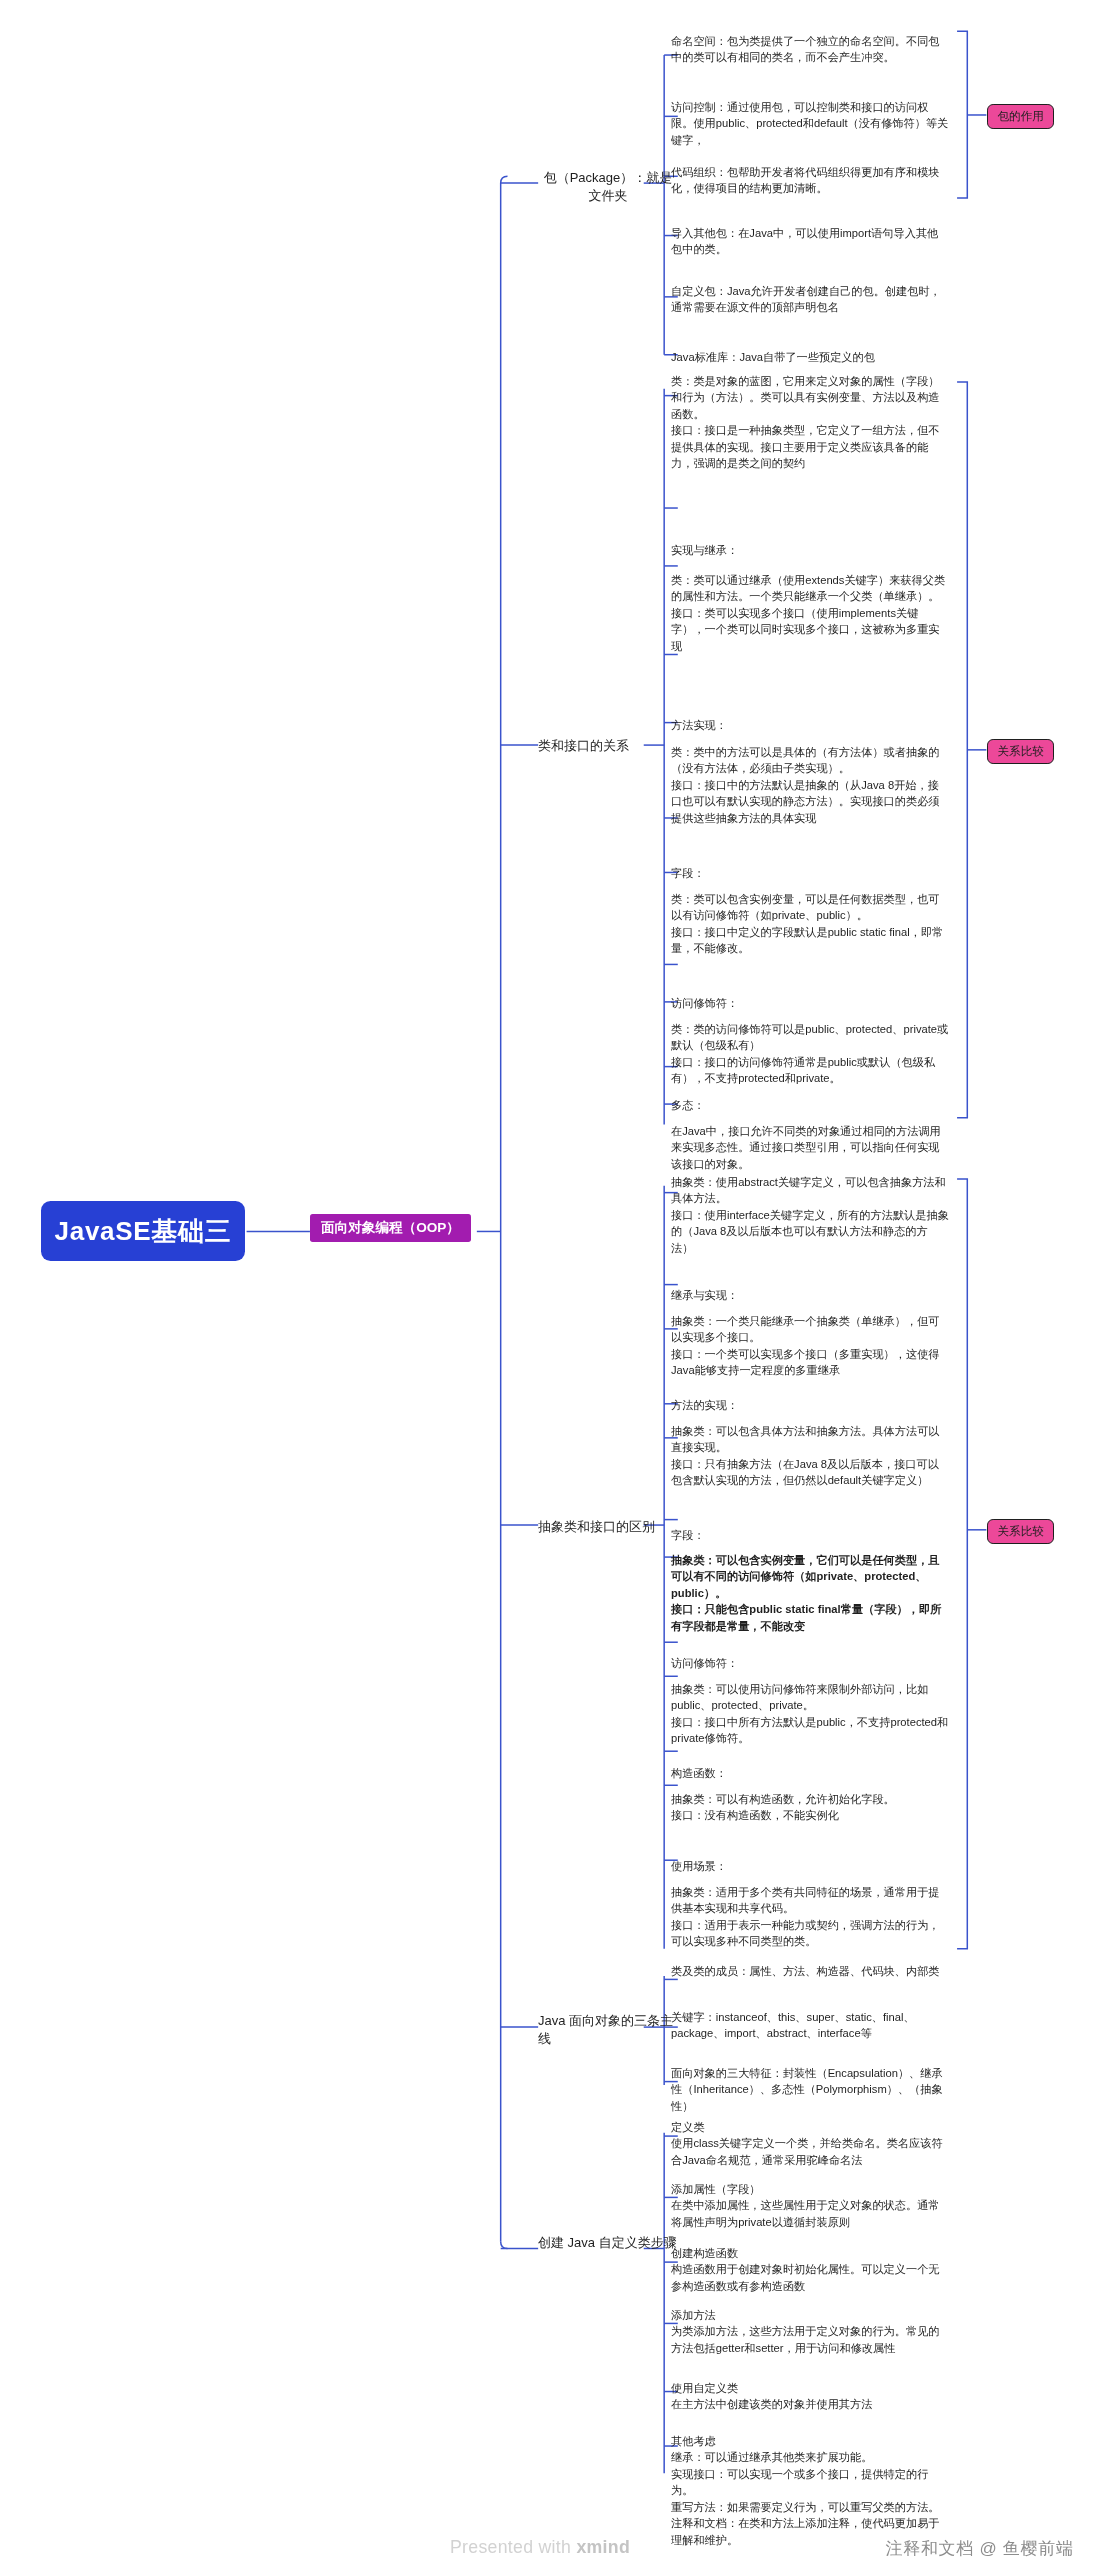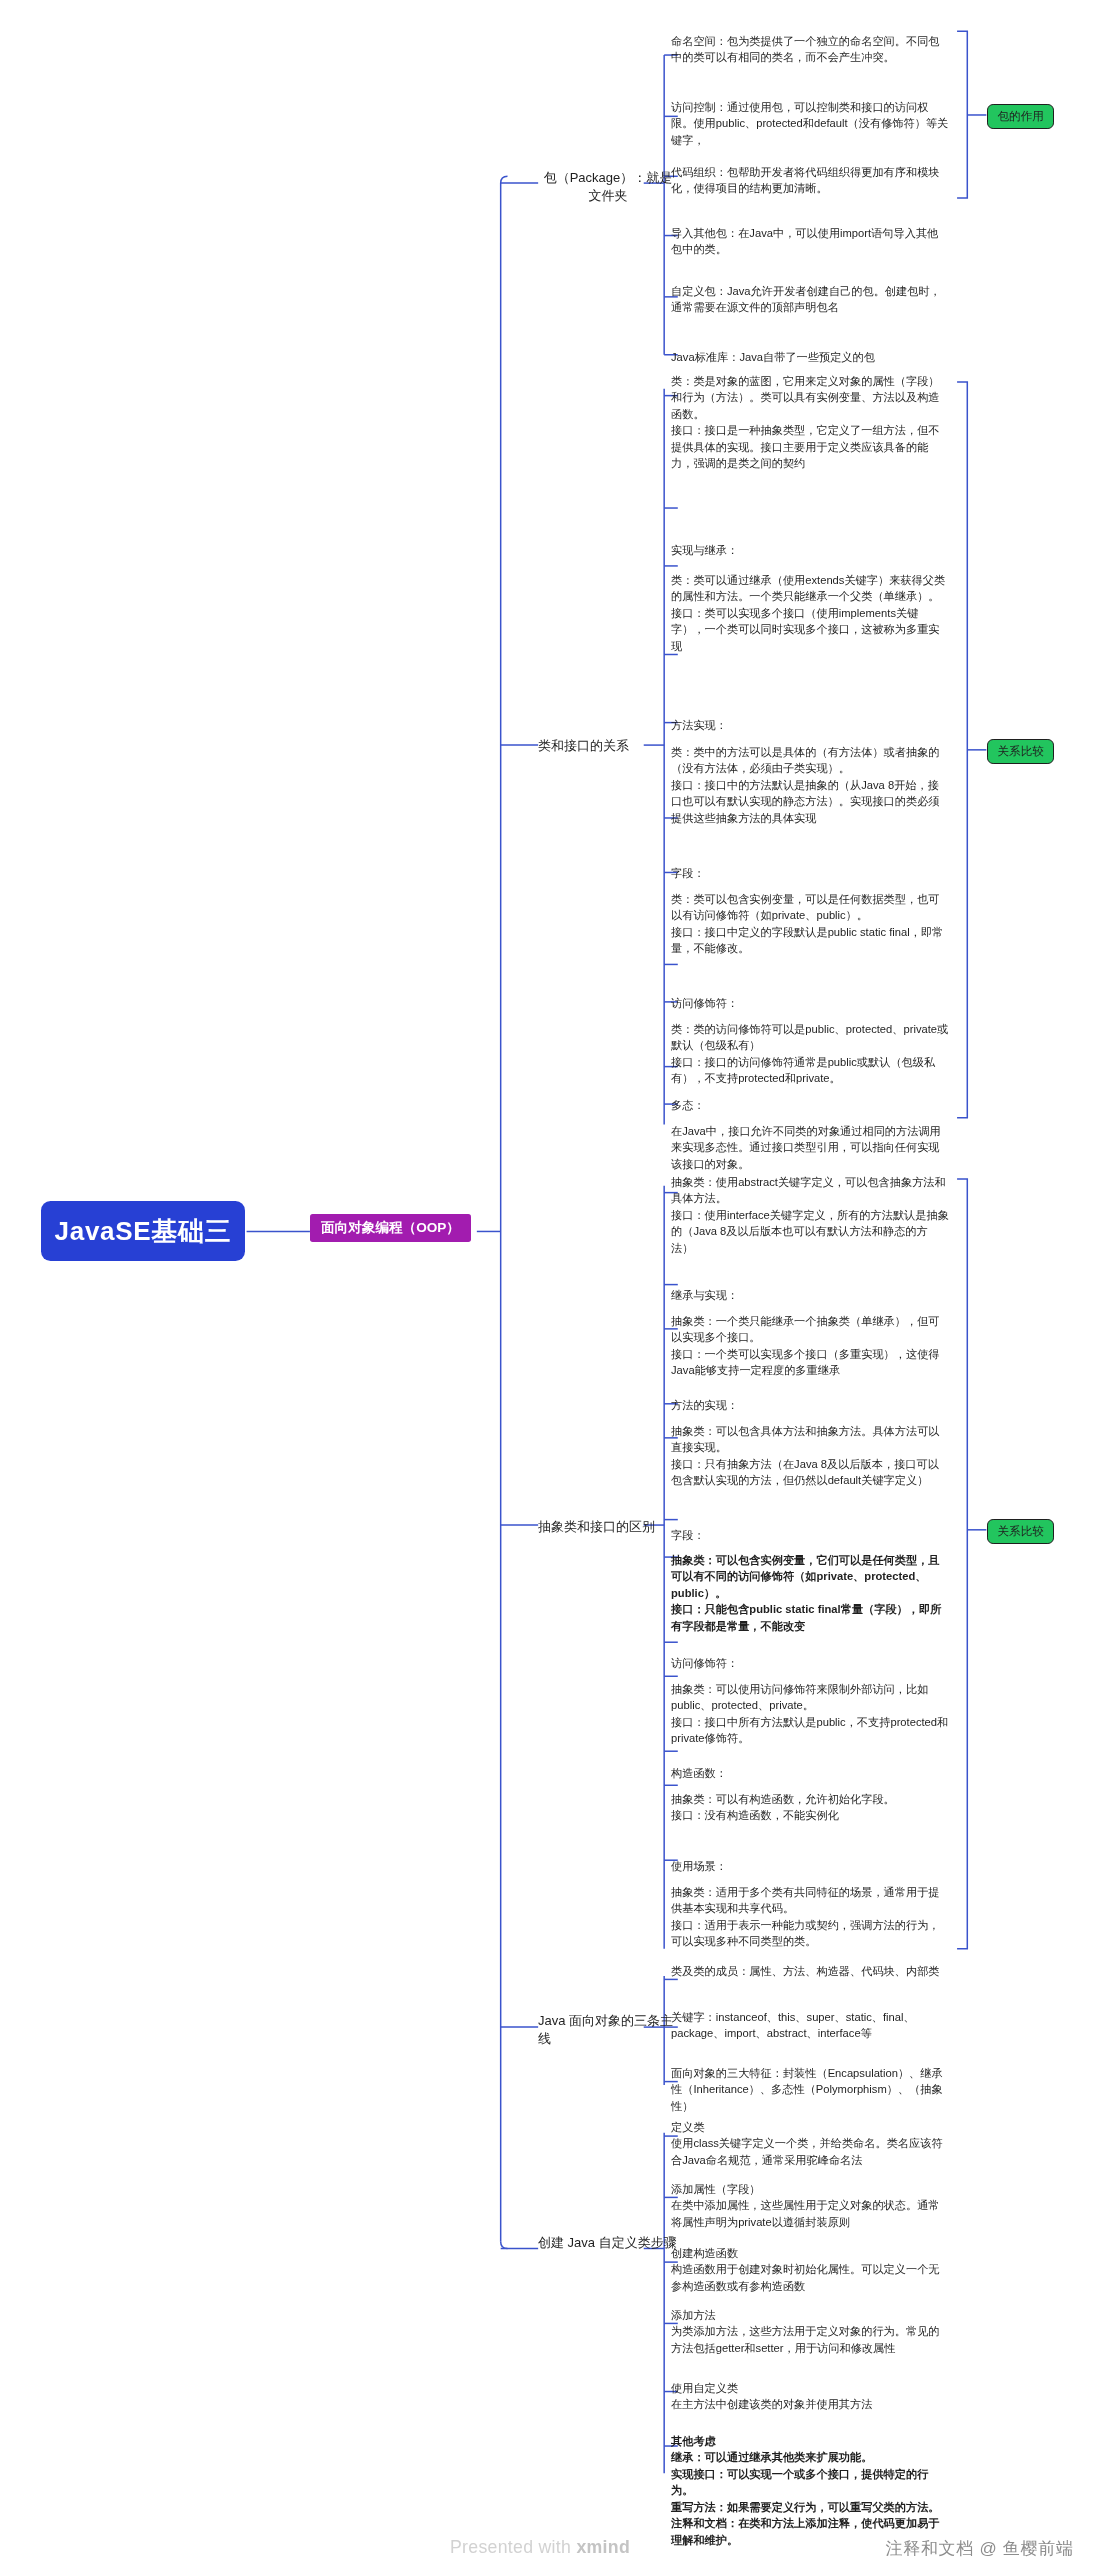--- a/index.html
+++ b/index.html
@@ -72,21 +72,21 @@
     color:#1f1f1f;
     white-space:pre-wrap;
     z-index:4;
   }
 
   
   .summary-box {
     position:absolute;
     border:1.1px solid #1f1f1f;
     border-radius:6.1px;
-    background:#22c55e;
+    background:#ec4899;
     font-size:11.6px;
     padding:4.1px 9.5px;
     white-space:nowrap;
     z-index:6;
   }
 
   
   svg.wires {
     position:absolute;
     left:0; top:0;
@@ -280,21 +280,21 @@
   <div class="leaf" style="top:2119px;">定义类
 使用class关键字定义一个类，并给类命名。类名应该符合Java命名规范，通常采用驼峰命名法</div>
   <div class="leaf" style="top:2245px;">创建构造函数
 构造函数用于创建对象时初始化属性。可以定义一个无参构造函数或有参构造函数</div>
   <div class="leaf" style="top:2181px;">添加属性（字段）
 在类中添加属性，这些属性用于定义对象的状态。通常将属性声明为private以遵循封装原则</div>
   <div class="leaf" style="top:2307px;">添加方法
 为类添加方法，这些方法用于定义对象的行为。常见的方法包括getter和setter，用于访问和修改属性</div>
   <div class="leaf" style="top:2380px;">使用自定义类
 在主方法中创建该类的对象并使用其方法</div>
-  <div class="leaf" style="top:2433px;font-weight:bold;">其他考虑
+  <div class="leaf" style="top:2433px;">其他考虑
 继承：可以通过继承其他类来扩展功能。
 实现接口：可以实现一个或多个接口，提供特定的行为。
 重写方法：如果需要定义行为，可以重写父类的方法。
 注释和文档：在类和方法上添加注释，使代码更加易于理解和维护。</div>
 
   <div class="summary-box" style="left:987px; top:104px;">
     <span>包的作用</span>
   </div>
   <div class="summary-box" style="left:987px; top:739px;">
     <span>关系比较</span>

